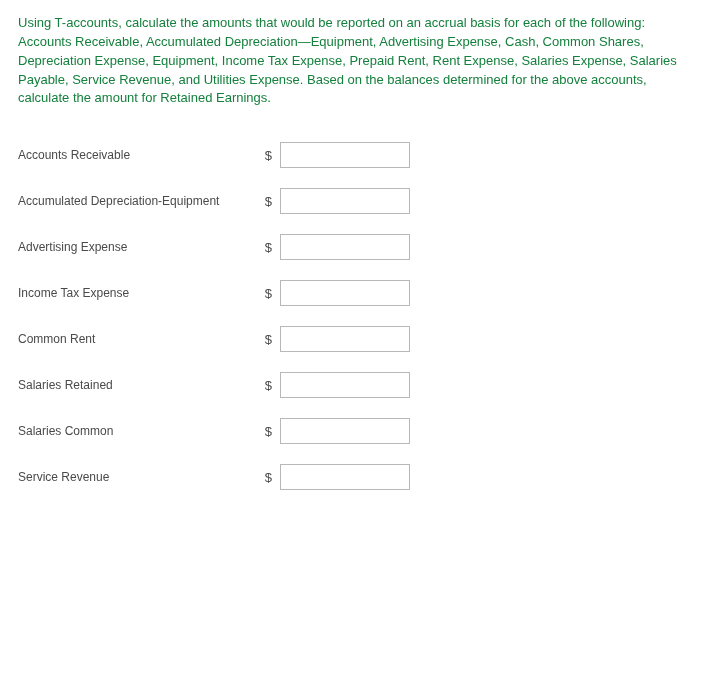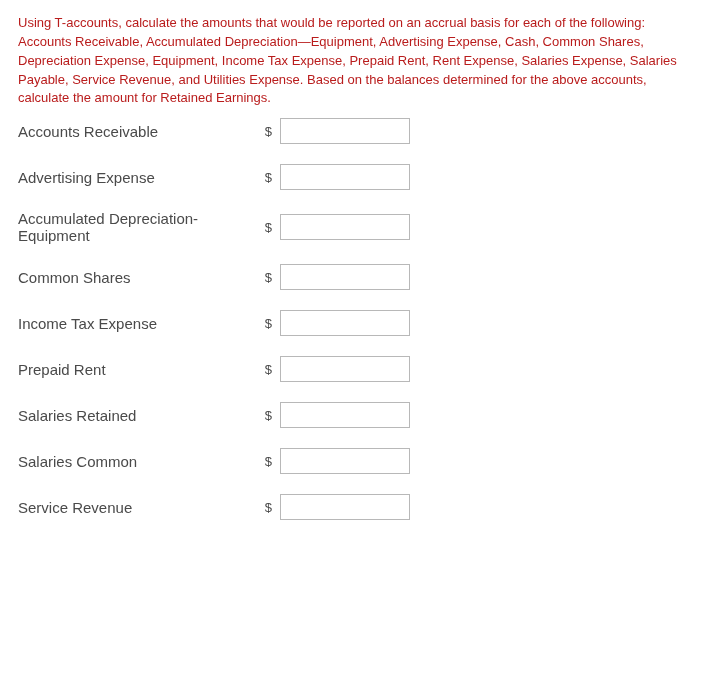--- a/index.html
+++ b/index.html
@@ -10,34 +10,35 @@
     body {
       font-family: "Segoe UI", Arial, sans-serif;
       font-size: 13px;
       color: #333333;
       padding: 14px 18px;
       background: #ffffff;
       width: 701px;
     }
     .instructions {
       line-height: 1.45;
-      color: #b91c1c;
+      margin-bottom: 24px;
+      color: #15803d;
     }
     .form-table {
       border-collapse: separate;
       border-spacing: 0;
     }
     .form-row td {
       padding: 10px 0;
       vertical-align: middle;
     }
     .label-cell {
       width: 240px;
       color: #4a4a4a;
-      font-size: 15px;
+      font-size: 12px;
       padding-right: 8px;
     }
     .currency-cell {
       width: 22px;
       text-align: right;
       color: #4a4a4a;
       font-size: 13px;
       padding-right: 8px !important;
     }
     .input-cell {
@@ -58,41 +59,36 @@
 <p class="instructions">Using T-accounts, calculate the amounts that would be reported on an accrual basis for each of the following: Accounts Receivable, Accumulated Depreciation—Equipment, Advertising Expense, Cash, Common Shares, Depreciation Expense, Equipment, Income Tax Expense, Prepaid Rent, Rent Expense, Salaries Expense, Salaries Payable, Service Revenue, and Utilities Expense. Based on the balances determined for the above accounts, calculate the amount for Retained Earnings.</p>
 
 <table class="form-table">
   <tbody id="rows-container">
       <tr class="form-row">
         <td class="label-cell">Accounts Receivable</td>
         <td class="currency-cell">$</td>
         <td class="input-cell"><input type="text" class="amount-input" style=""></td>
       </tr>
       <tr class="form-row">
-        <td class="label-cell">Advertising Expense</td>
-        <td class="currency-cell">$</td>
-        <td class="input-cell"><input type="text" class="amount-input" style=""></td>
-      </tr>
-      <tr class="form-row">
         <td class="label-cell">Accumulated Depreciation-Equipment</td>
         <td class="currency-cell">$</td>
         <td class="input-cell"><input type="text" class="amount-input" style=""></td>
       </tr>
       <tr class="form-row">
-        <td class="label-cell">Common Shares</td>
+        <td class="label-cell">Advertising Expense</td>
         <td class="currency-cell">$</td>
         <td class="input-cell"><input type="text" class="amount-input" style=""></td>
       </tr>
       <tr class="form-row">
         <td class="label-cell">Income Tax Expense</td>
         <td class="currency-cell">$</td>
         <td class="input-cell"><input type="text" class="amount-input" style=""></td>
       </tr>
       <tr class="form-row">
-        <td class="label-cell">Prepaid Rent</td>
+        <td class="label-cell">Common Rent</td>
         <td class="currency-cell">$</td>
         <td class="input-cell"><input type="text" class="amount-input" style=""></td>
       </tr>
       <tr class="form-row">
         <td class="label-cell">Salaries Retained</td>
         <td class="currency-cell">$</td>
         <td class="input-cell"><input type="text" class="amount-input" style=""></td>
       </tr>
       <tr class="form-row">
         <td class="label-cell">Salaries Common</td>

